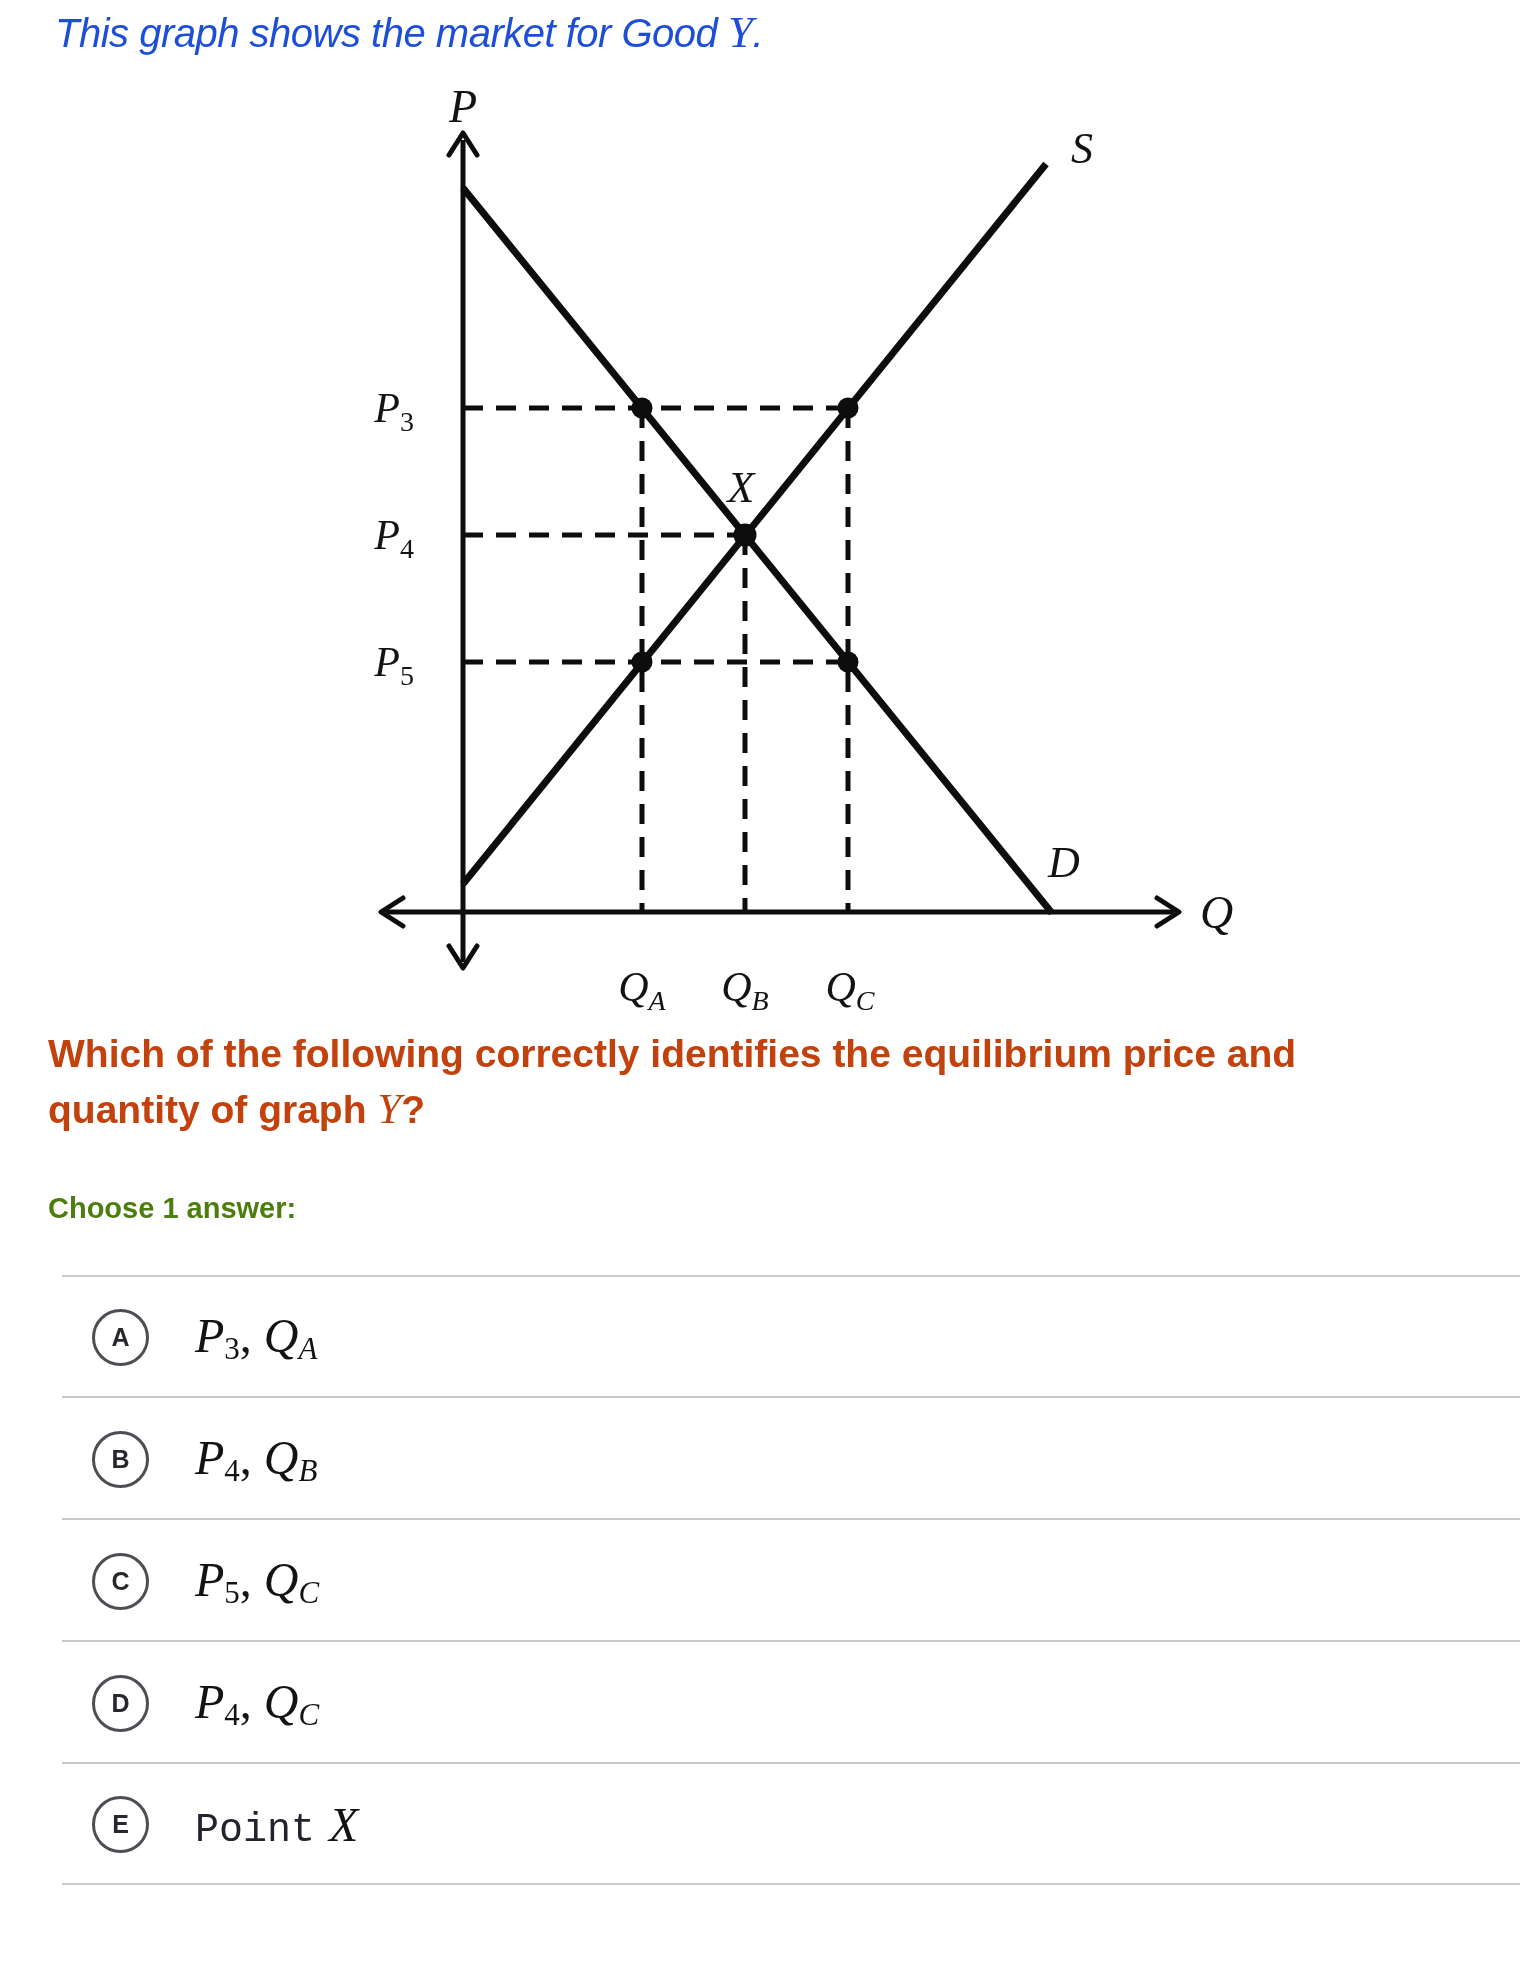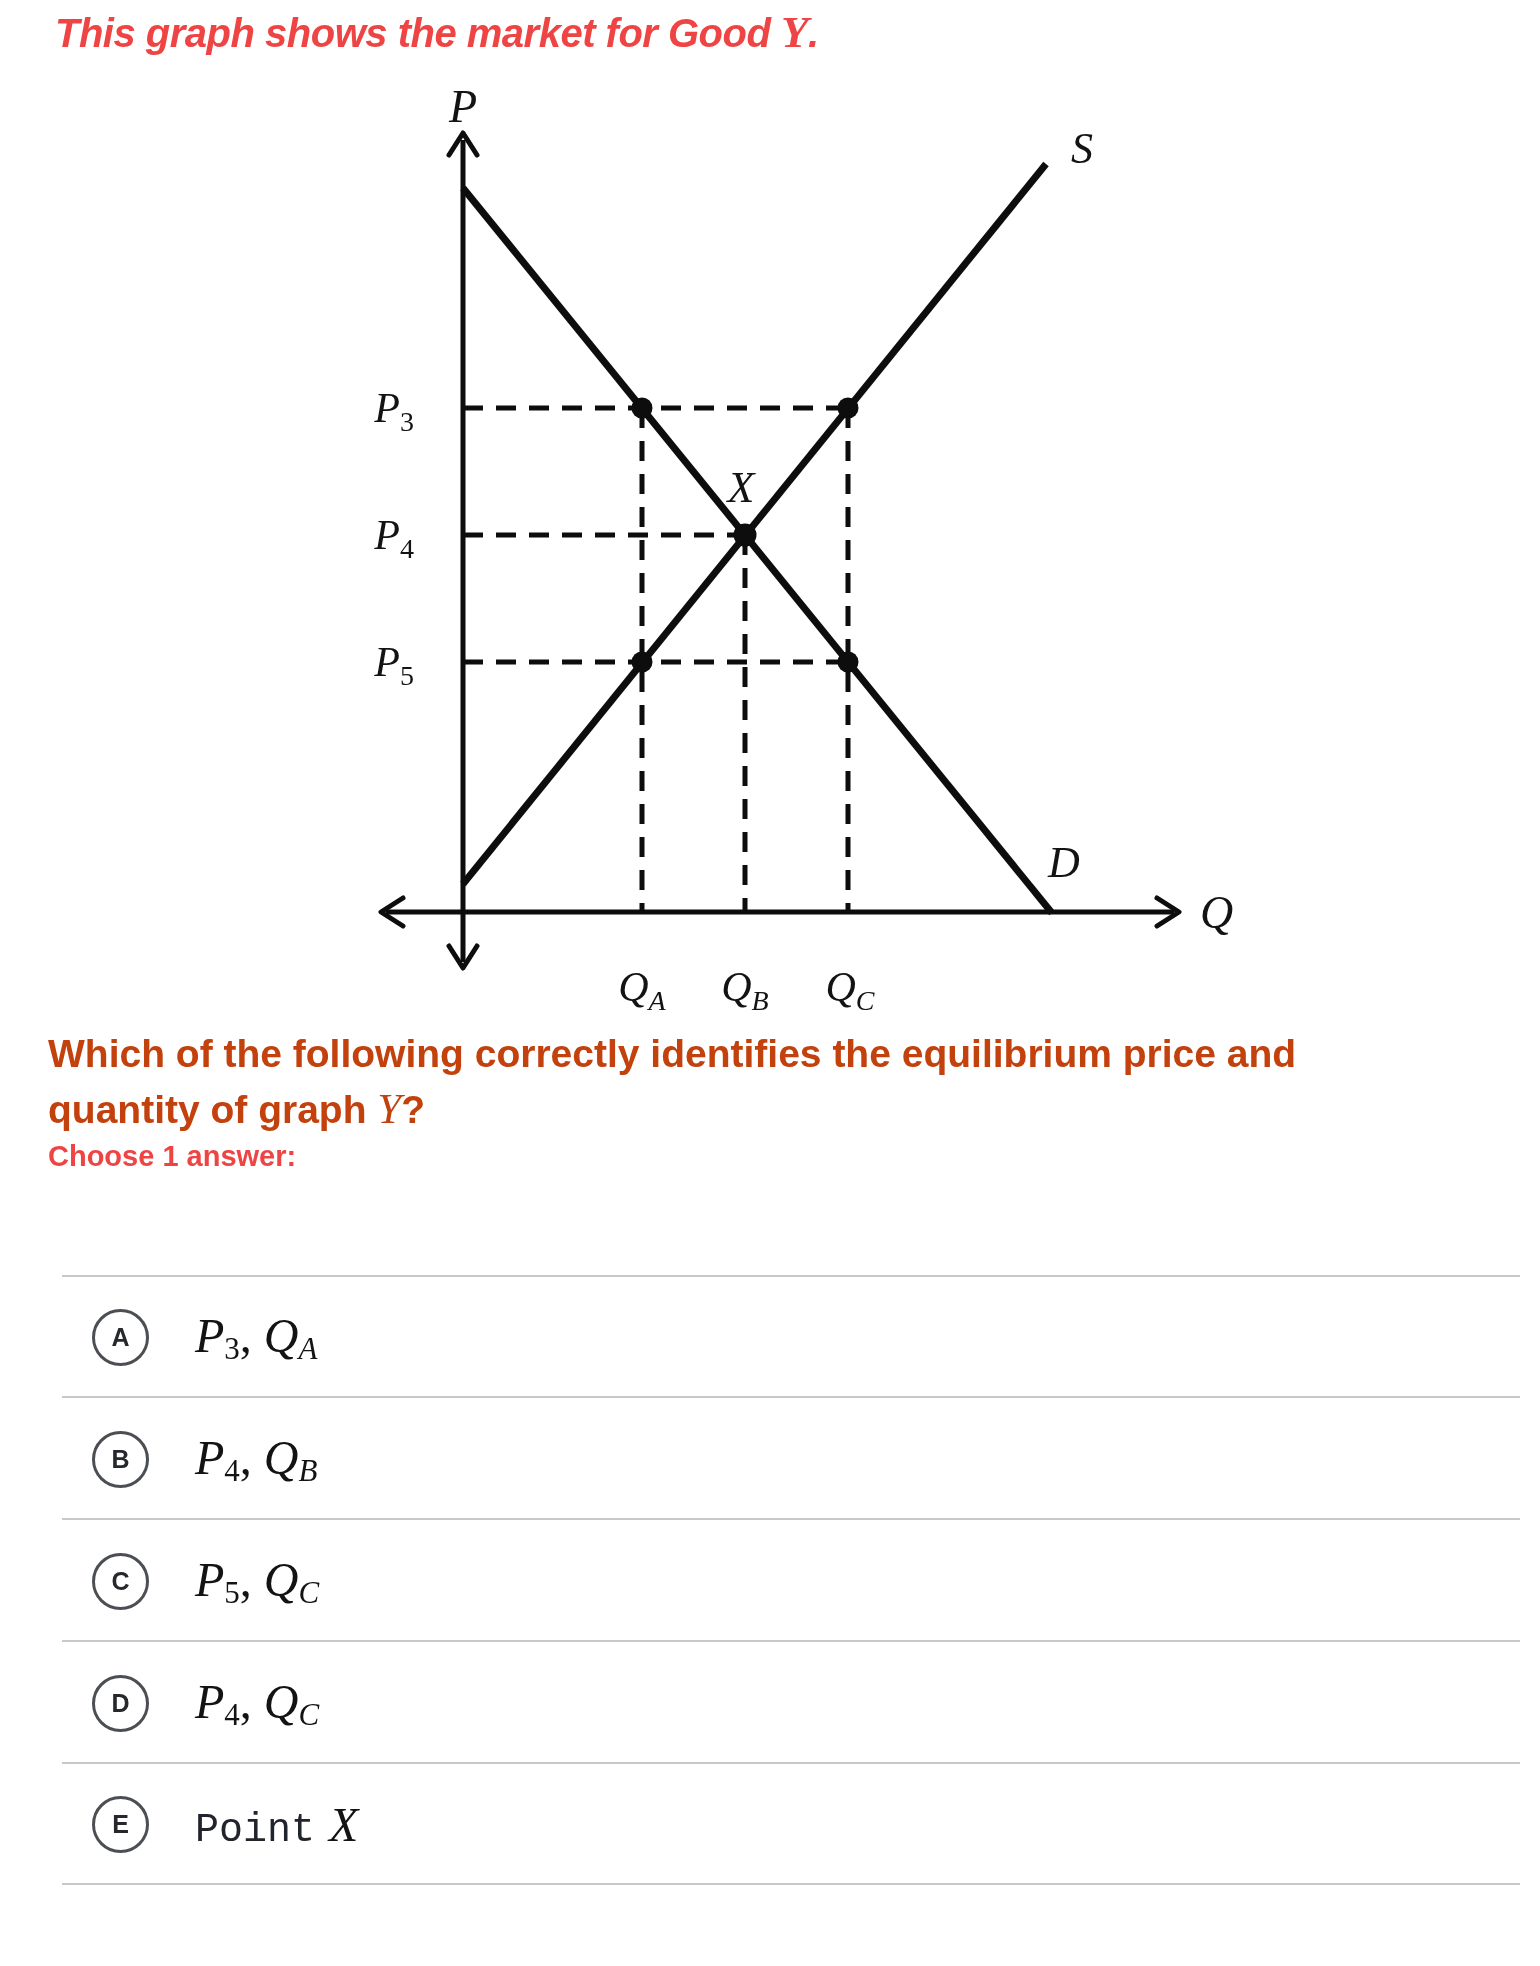--- a/index.html
+++ b/index.html
@@ -1,21 +1,21 @@
 <!DOCTYPE html>
 <html><head>
 <meta charset="utf-8">
 <style>
   html,body{margin:0;padding:0;background:#ffffff;}
   #page{position:relative;width:1540px;height:1966px;background:#ffffff;overflow:hidden;
         font-family:"Liberation Sans",sans-serif;}
 
   
   .title{position:absolute;left:55px;top:6px;font-size:40px;font-style:italic;
-         color:#ef4444;letter-spacing:-0.5px;white-space:nowrap;font-weight:bold;}
+         color:#1d4ed8;letter-spacing:-0.5px;white-space:nowrap;}
   .title .math{font-family:"Liberation Serif","DejaVu Serif",serif;font-size:45px;font-style:italic;}
 
   
   svg{position:absolute;left:0;top:0;}
   .stroke{stroke:#0d0d0d;fill:none;}
   .curve{stroke-width:7px;}
   .axis{stroke-width:5px;}
   .arrow{stroke-width:5px;stroke-linecap:round;stroke-linejoin:round;}
   .dash{stroke-width:5px;stroke-dasharray:20 13;}
   .dot{fill:#0d0d0d;stroke:none;}
@@ -24,21 +24,21 @@
   .gl-cur{font-size:44px;}
   .gl-tick{font-size:42px;}
   .gl-sub{font-size:28px;}
   .upright{font-style:normal;}
 
   
   .question{position:absolute;left:48px;top:1026px;width:1460px;
             font-size:39px;font-weight:bold;color:#c2410c;line-height:55px;}
   .question .math{font-family:"Liberation Serif","DejaVu Serif",serif;font-style:italic;
                   font-weight:500;font-size:43px;}
-  .choose{position:absolute;left:48px;top:1140px;font-size:29px;font-weight:bold;color:#ef4444;}
+  .choose{position:absolute;left:48px;top:1192px;font-size:29px;font-weight:bold;color:#4d7c0f;}
 
   
   .opt{position:absolute;left:62px;width:1458px;border-top:2px solid #c8c8ca;
        display:flex;align-items:center;}
   .final-divider{position:absolute;left:62px;top:1883px;width:1458px;height:0;
                  border-top:2px solid #c8c8ca;}
   .radio{box-sizing:border-box;width:57px;height:57px;border:3px solid #4b4f54;border-radius:50%;
          margin-left:30px;flex:0 0 auto;display:flex;align-items:center;justify-content:center;
          font-size:25px;font-weight:600;color:#26282c;background:#fff;cursor:pointer;}
   .optlabel{margin-left:46px;font-family:"Liberation Serif","DejaVu Serif",serif;

